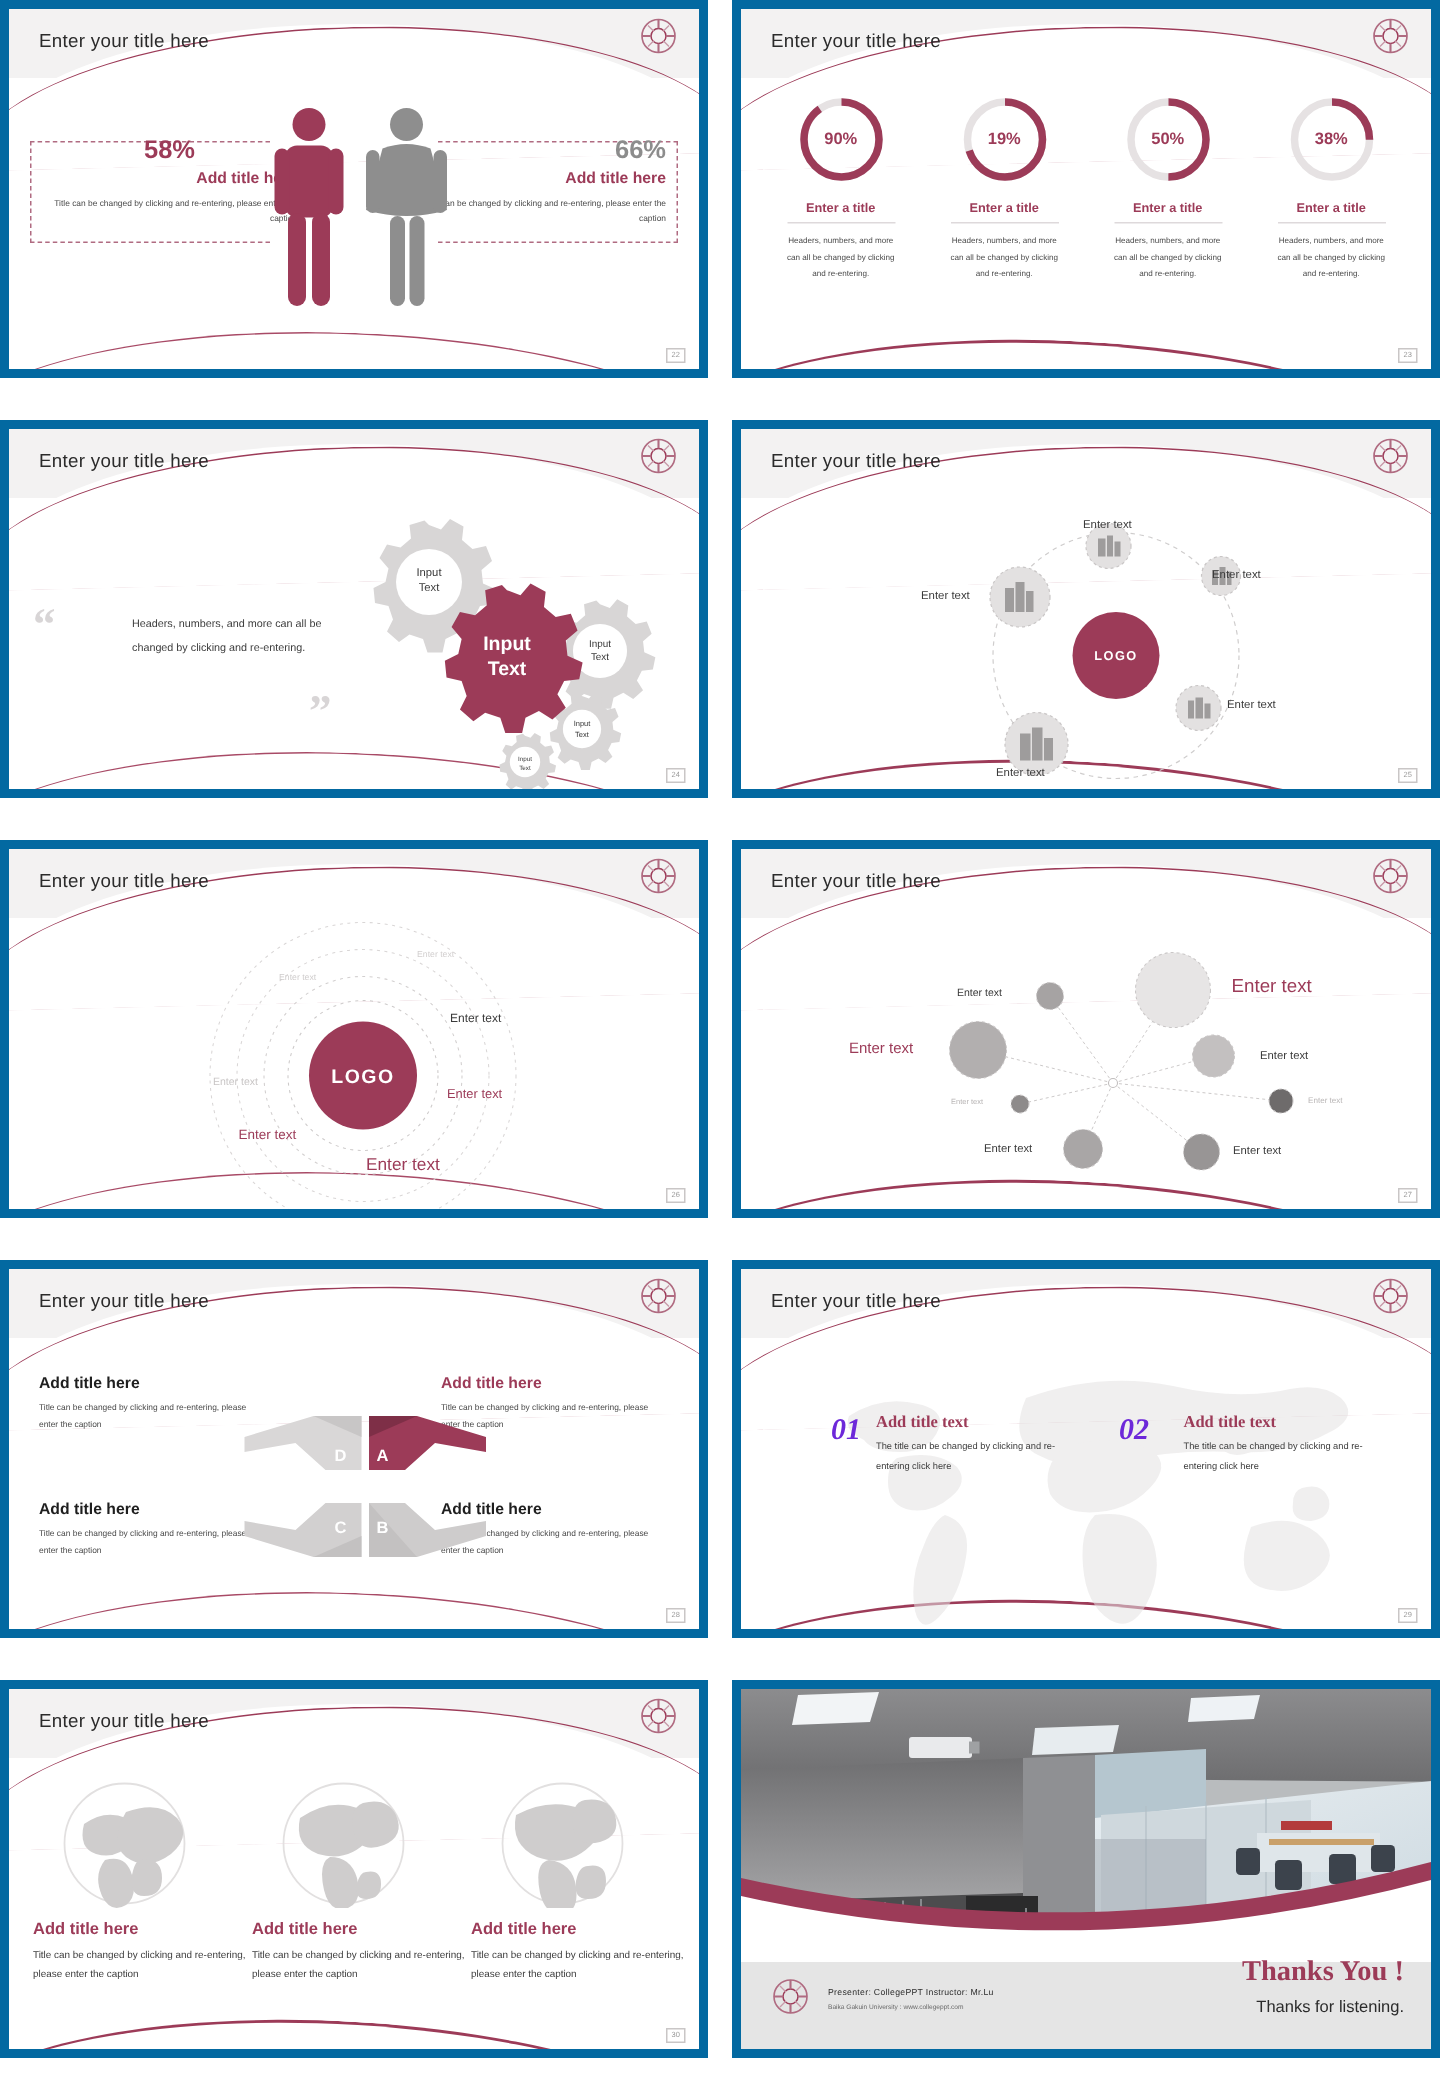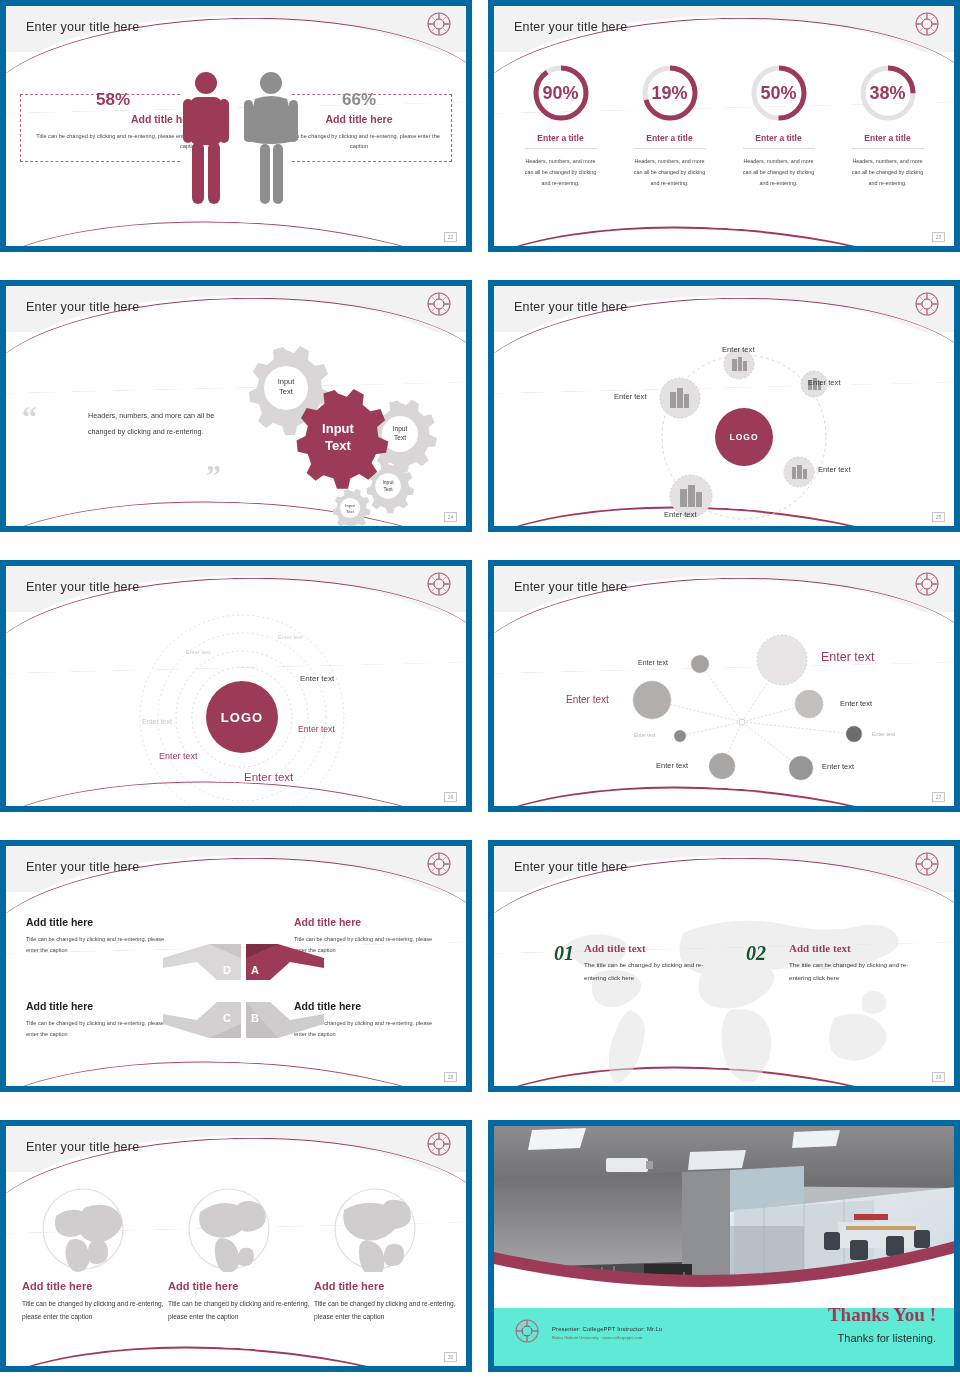--- a/index.html
+++ b/index.html
@@ -79,35 +79,35 @@
 
   
   .s1-wrap { position: absolute; inset: 0; }
   .s1-bracket {
     position: absolute; border: 1px dashed #b06b81;
     border-right: none; left: 14px; top: 42px; width: 160px; height: 68px;
   }
   .s1-bracket.right { border: 1px dashed #b06b81; border-left: none; left: auto; right: 14px; }
   .s1-col { position: absolute; top: 38px; width: 170px; }
   .s1-col.left { left: 22px; text-align: right; }
-  .s1-col.right { right: 22px; text-align: center; }
+  .s1-col.right { right: 22px; text-align: right; }
   .s1-pct { font-size: 17px; font-weight: bold; }
   .s1-pct.m { color: #9c3b58; text-align: center; }
   .s1-pct.f { color: #8c8c8c; }
   .s1-h { font-size: 10.5px; font-weight: bold; color: #9c3b58; margin-top: 3px; }
   .s1-p { font-size: 5.6px; color: #4a4a4a; line-height: 1.85; margin-top: 6px; }
   .s1-figs { position: absolute; left: 166px; top: 14px; width: 140px; height: 170px; }
 
   
   .s2-row { position: absolute; left: 12px; right: 12px; top: 10px; display: flex; }
   .s2-item { flex: 1; display: flex; flex-direction: column; align-items: center; }
   .s2-ring { width: 62px; height: 62px; position: relative; }
   .s2-val {
     position: absolute; inset: 0; display: flex; align-items: center; justify-content: center;
-    font-size: 18px; font-weight: bold; color: #9c3b58;
+    font-size: 11px; font-weight: bold; color: #9c3b58;
   }
   .s2-t { font-size: 8.5px; font-weight: bold; color: #9c3b58; margin-top: 9px; }
   .s2-div { width: 72px; border-bottom: 1px solid #ded9db; margin: 5px 0 7px; }
   .s2-p { font-size: 5.4px; color: #4a4a4a; line-height: 2.05; text-align: center; width: 74px; }
 
   
   .s3-quote-open, .s3-quote-close {
     position: absolute; font-family: "Liberation Serif", serif;
     font-size: 30px; color: #d8d5d6; font-weight: bold; line-height: .7;
   }
@@ -125,31 +125,31 @@
   
   .n6-lbl { position: absolute; white-space: nowrap; }
 
   
   .x7-cell { position: absolute; width: 152px; }
   .x7-h { font-size: 10.5px; font-weight: bold; }
   .x7-p { font-size: 5.6px; color: #4a4a4a; line-height: 1.95; margin-top: 6px; }
 
   
   .m8-num { font-family: "Liberation Serif", serif; font-style: italic; font-weight: bold;
-            font-size: 20px; color: #14532d; }
+            font-size: 20px; color: #6d28d9; }
   .m8-h { font-family: "Liberation Serif", serif; font-weight: bold; font-size: 11px; color: #9c3b58; }
   .m8-p { font-size: 6.2px; color: #3c3c3c; line-height: 2.05; margin-top: 5px; }
 
   
   .g9-col { position: absolute; top: 14px; width: 142px; }
   .g9-h { font-size: 11px; font-weight: bold; color: #9c3b58; margin-top: 8px; }
   .g9-p { font-size: 6.6px; color: #3c3c3c; line-height: 2.0; margin-top: 5px; }
 
   
-  .s10 { position: absolute; inset: 0; background: #5eead4; overflow: hidden; }
+  .s10 { position: absolute; inset: 0; background: #e5e5e5; overflow: hidden; }
   .photo { position: absolute; left: 0; top: 0; width: 472px; height: 175px; overflow: hidden; }
   .thanks-h { position: absolute; right: 18px; bottom: 40px;
     font-family: "Liberation Serif", serif; font-weight: bold; font-size: 19px; color: #9c3b58; }
   .thanks-s { position: absolute; right: 18px; bottom: 22px; font-size: 11px; color: #2b2b2b; }
   .pres-block { position: absolute; left: 58px; bottom: 26px; }
   .pres-l1 { font-size: 5.8px; color: #2d2d2d; letter-spacing: .2px; }
   .pres-l2 { font-size: 4.4px; color: #6b6b6b; margin-top: 3px; }
   .pres-logo { position: absolute; left: 20px; bottom: 22px; width: 26px; height: 26px; }
 </style>
 </head>

